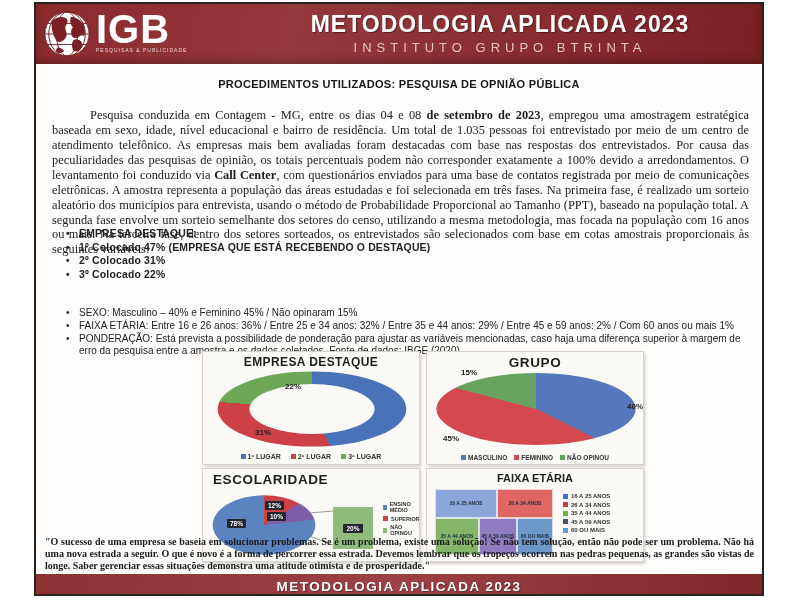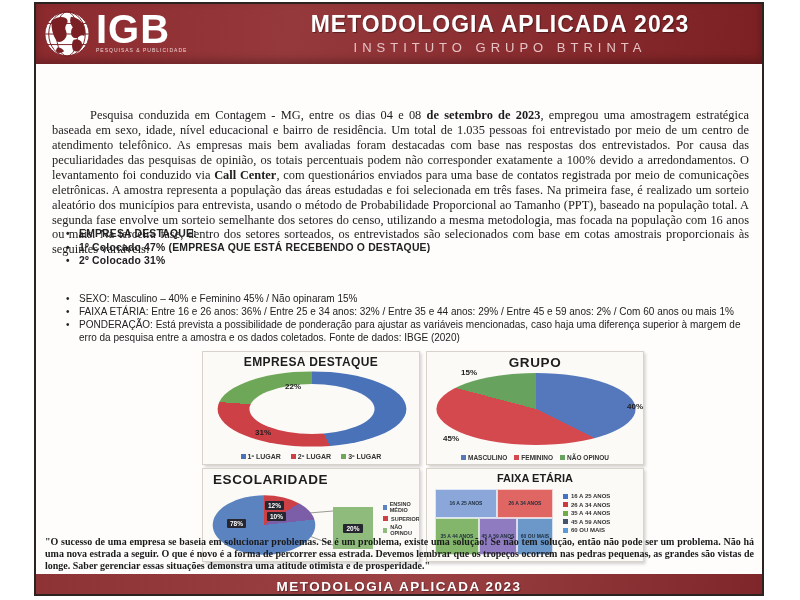--- a/index.html
+++ b/index.html
@@ -112,27 +112,29 @@
         <div class="logo-igb">IGB</div>
         <div class="logo-sub">PESQUISAS &amp; PUBLICIDADE</div>
       </div>
     </div>
     <div class="banner-titles">
       <div class="banner-title">METODOLOGIA APLICADA 2023</div>
       <div class="banner-subtitle">INSTITUTO GRUPO BTRINTA</div>
     </div>
   </div>
 
+  <div class="doc-title">PROCEDIMENTOS UTILIZADOS: PESQUISA DE OPNIÃO PÚBLICA</div>
 
   <p class="intro"><span>Pesquisa conduzida em  Contagem - MG, entre os dias 04 e 08 </span><b>de setembro de 2023</b><span>, empregou uma amostragem estratégica baseada em sexo, idade, nível educacional e bairro de residência. Um total de 1.035 pessoas foi entrevistado por meio de um centro de atendimento telefônico. As empresas mais bem avaliadas foram destacadas com base nas respostas dos entrevistados. Por causa das peculiaridades das pesquisas de opinião, os totais percentuais podem não corresponder exatamente a 100% devido a arredondamentos. O levantamento foi conduzido via </span><b>Call Center</b><span>, com questionários enviados para uma base de contatos registrada por meio de comunicações eletrônicas. A amostra representa a população das áreas estudadas e foi selecionada em três fases. Na primeira fase, é realizado um sorteio aleatório dos municípios para entrevista, usando o método de Probabilidade Proporcional ao Tamanho (PPT), baseado na população total. A segunda fase envolve um sorteio semelhante dos setores do censo, utilizando a mesma metodologia, mas focada na população com 16 anos ou mais. Na terceira fase, dentro dos setores sorteados, os entrevistados são selecionados com base em cotas amostrais proporcionais às seguintes variáveis:</span></p>
 
   <ul class="bullets">
     <li class="b">EMPRESA DESTAQUE:</li>
     <li class="b">1º Colocado 47% (EMPRESA QUE ESTÁ RECEBENDO O DESTAQUE)</li>
     <li class="b">2º Colocado 31%</li>
+    <li class="b">3º Colocado 22%</li>
     <li class="gap">SEXO: Masculino – 40% e Feminino 45% / Não opinaram 15%</li>
     <li>FAIXA ETÁRIA: Entre 16 e 26 anos: 36% / Entre 25 e 34 anos: 32% / Entre 35 e 44 anos: 29% / Entre 45 e 59 anos: 2% / Com 60 anos ou mais 1%</li>
     <li>PONDERAÇÃO: Está prevista a possibilidade de ponderação para ajustar as variáveis mencionadas, caso haja uma diferença superior à margem de erro da pesquisa entre a amostra e os dados coletados. Fonte de dados: IBGE (2020)</li>
   </ul>
 
   <div class="charts">
 
     <div class="card">
       <div class="card-title t12">EMPRESA DESTAQUE</div>
       <div class="pie-wrap emp-pie">

